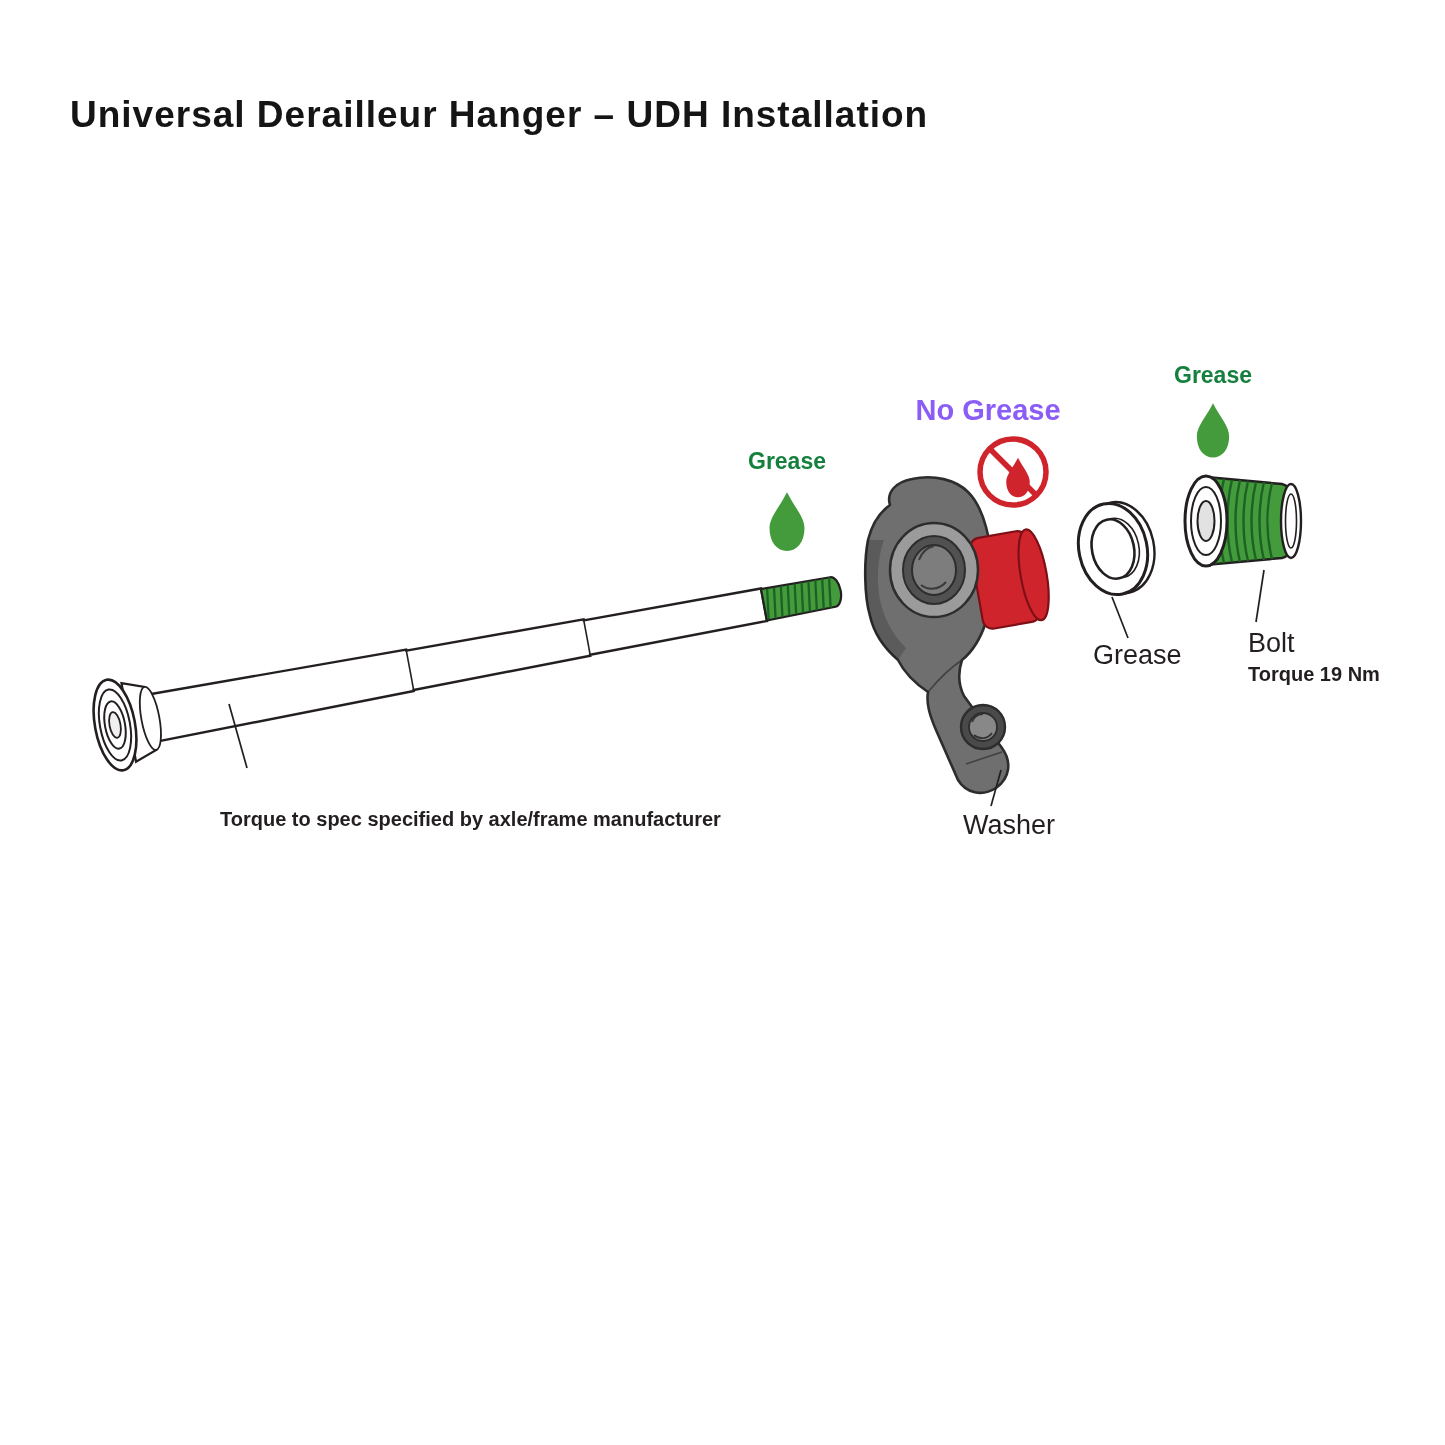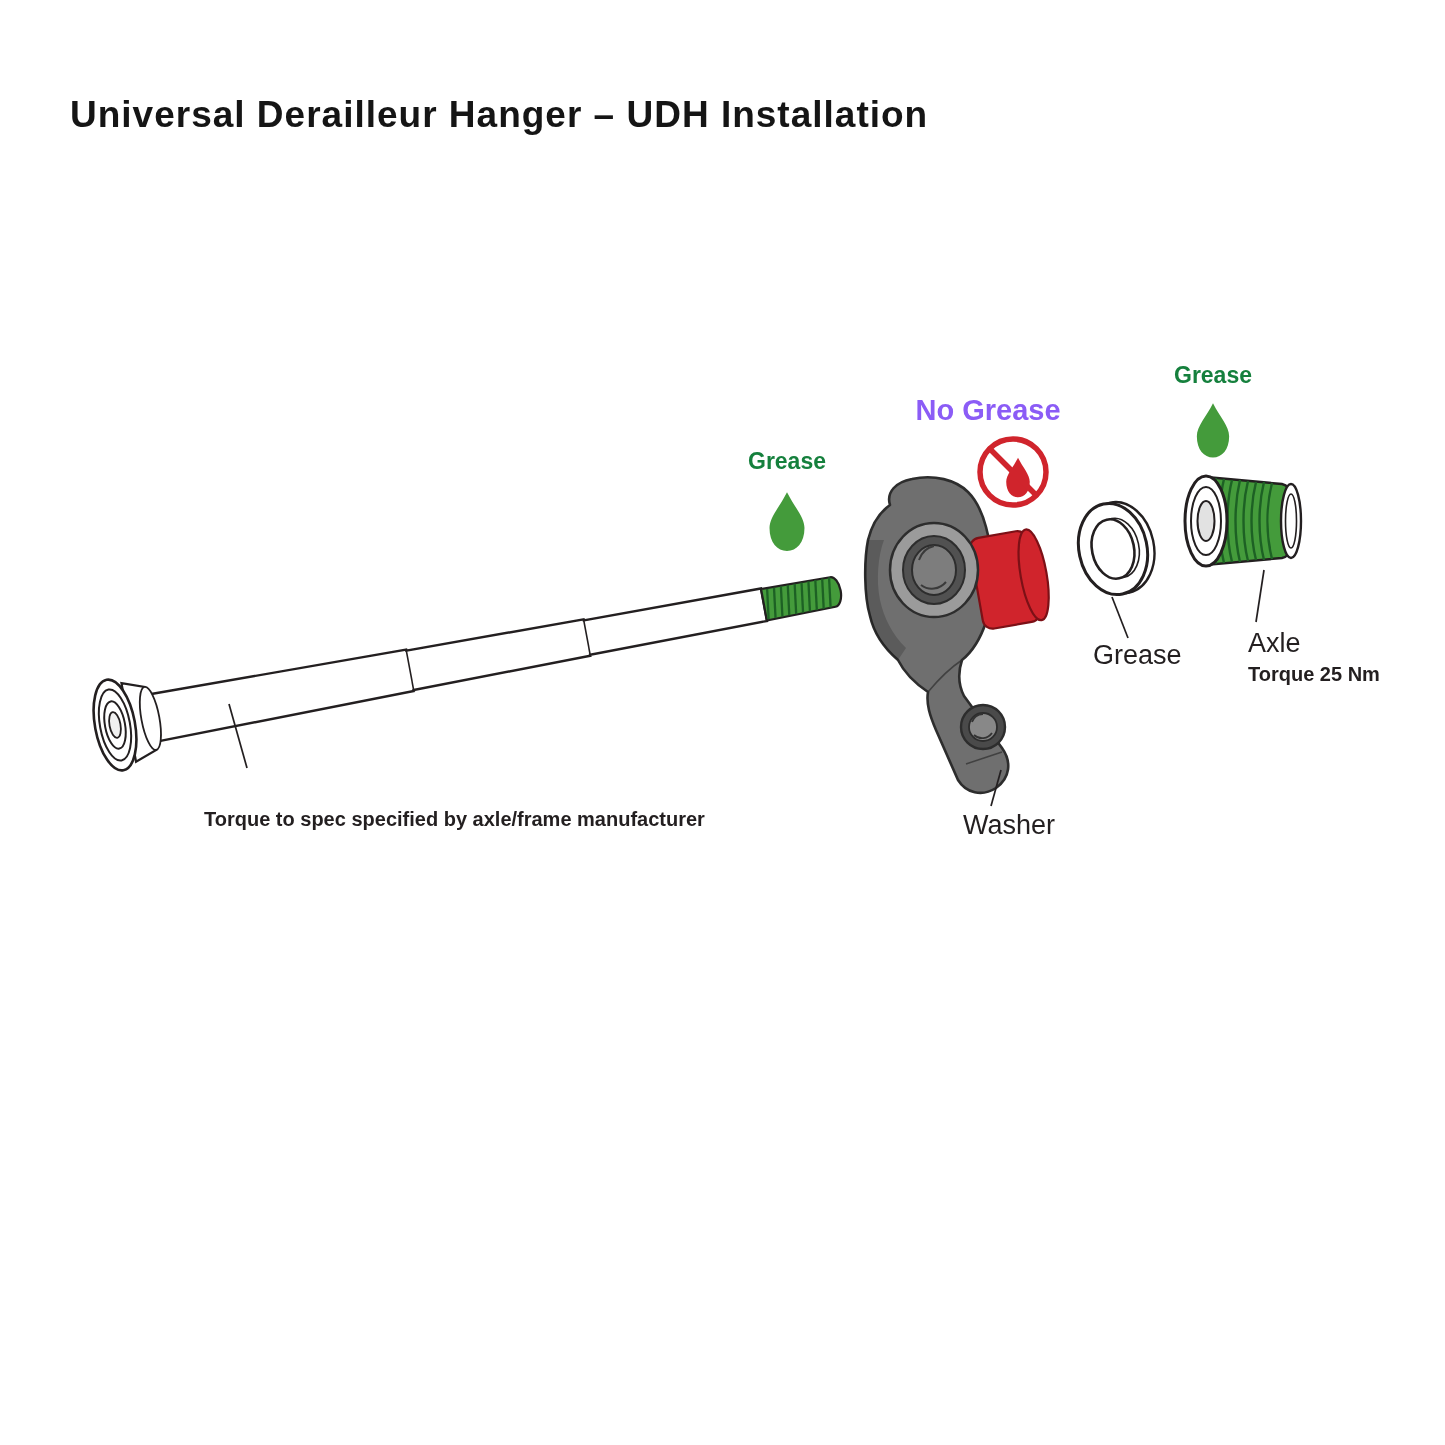--- a/index.html
+++ b/index.html
@@ -129,22 +129,22 @@
   </svg>
 
   <div class="lbl title" style="left:70px; top:94px;">Universal Derailleur Hanger – UDH Installation</div>
 
   <div class="lbl callout-green center" style="left:787px; top:448px;">Grease</div>
 
   <div class="lbl callout-red center" style="left:988px; top:394px;">No Grease</div>
 
   <div class="lbl callout-green center" style="left:1213px; top:362px;">Grease</div>
 
-  <div class="lbl note" style="left:204px; top:808px;">Torque to spec specified by axle/frame manufacturer</div>
+  <div class="lbl note" style="left:220px; top:808px;">Torque to spec specified by axle/frame manufacturer</div>
 
   <div class="lbl part" style="left:963px; top:810px;">Washer</div>
 
   <div class="lbl part" style="left:1093px; top:640px;">Grease</div>
 
-  <div class="lbl part" style="left:1248px; top:628px;">Axle</div>
-  <div class="lbl note" style="left:1248px; top:663px;">Torque 25 Nm</div>
+  <div class="lbl part" style="left:1248px; top:628px;">Bolt</div>
+  <div class="lbl note" style="left:1248px; top:663px;">Torque 19 Nm</div>
 
 </div>
 
 </body></html>

